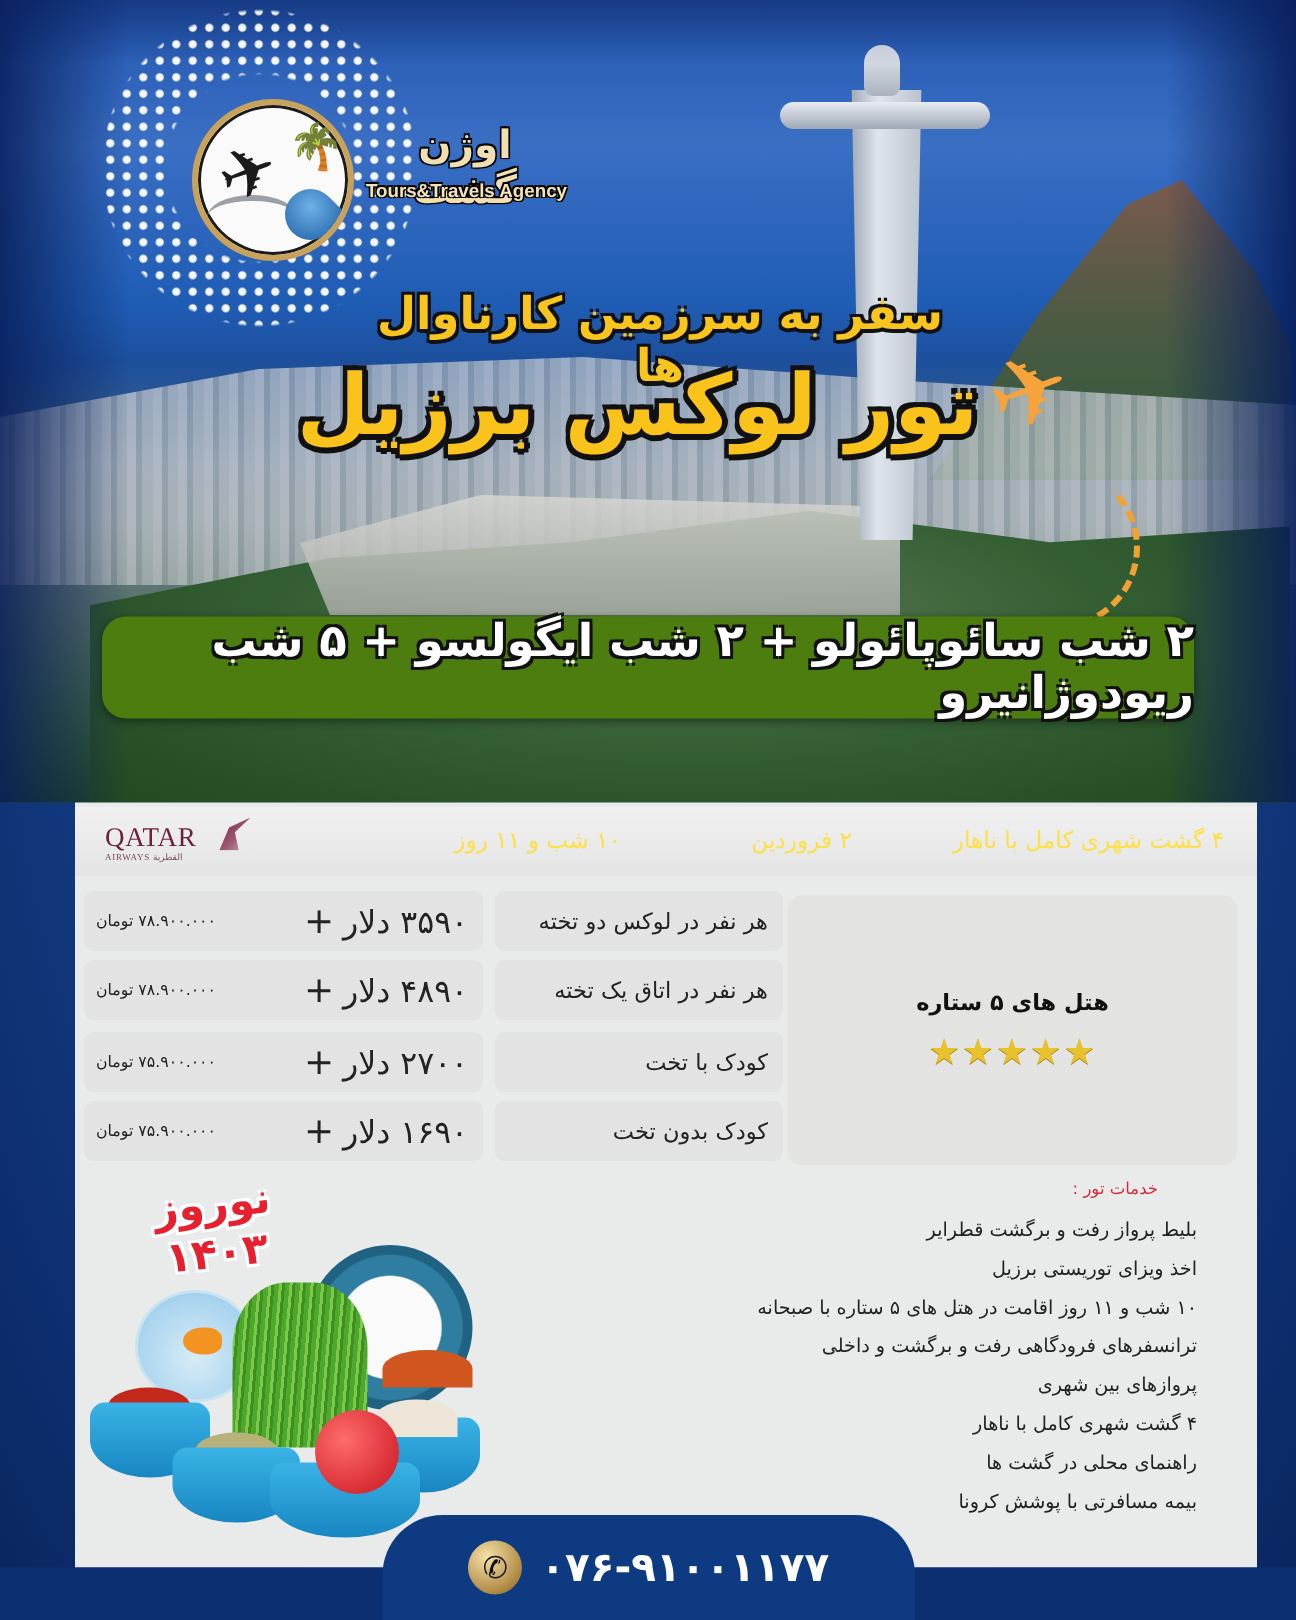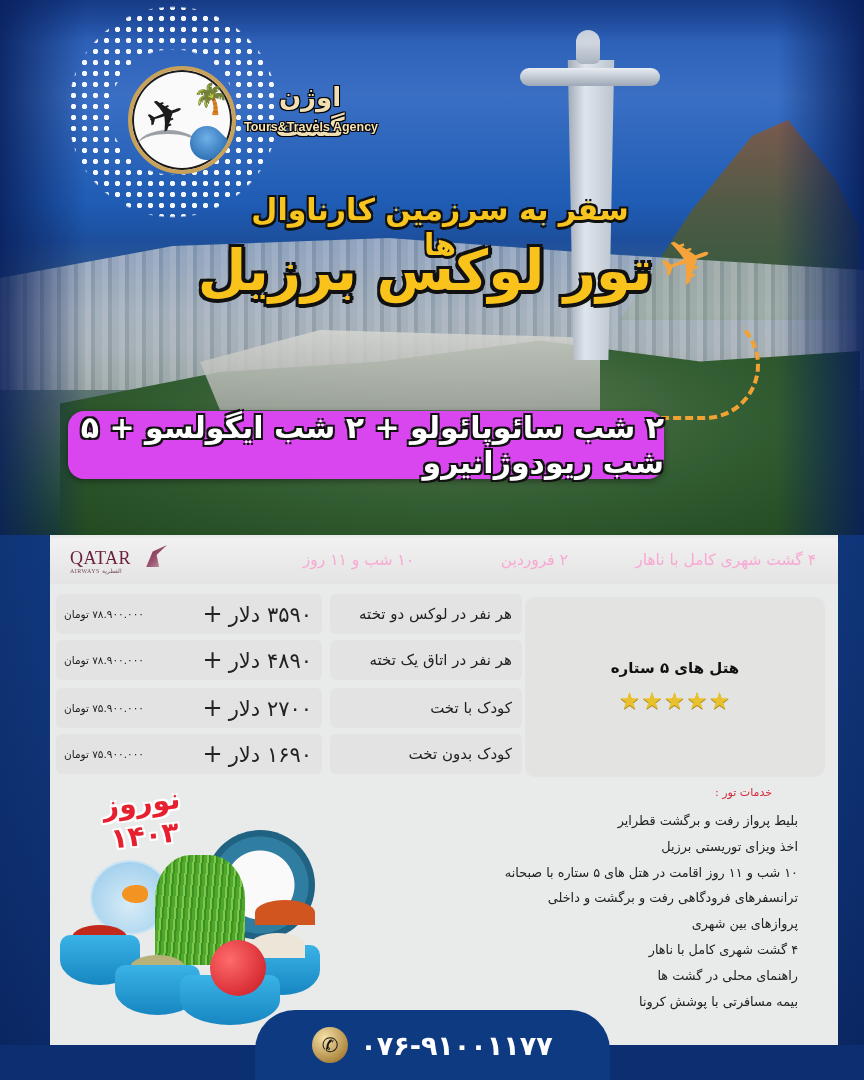--- a/index.html
+++ b/index.html
@@ -124,40 +124,40 @@
     position: absolute; left: 660px; top: 230px; font-size: 64px; color: #f5a33a; line-height: 1;
     transform: rotate(-20deg);
   }
   .flight-path {
     position: absolute; left: 400px; top: 310px; width: 360px; height: 110px;
     border: 4px dashed #f2a232; border-color: transparent #f2a232 #f2a232 transparent;
     border-radius: 0 80px 80px 0;
   }
   
   .route-banner {
-    position: absolute; left: 68px; top: 411px; width: 596px; height: 68px;
-    background: #d946ef; border-radius: 16px;
+    position: absolute; left: 68px; top: 411px; width: 728px; height: 68px;
+    background: #4d7c0f; border-radius: 16px;
     display: flex; align-items: center; justify-content: center;
     box-shadow: 0 2px 6px rgba(0,0,0,0.4);
   }
   .route-banner span {
     font-weight: bold; font-size: 30px; color: #fff;
     text-shadow: 2px 2px 0 #111, -2px -2px 0 #111, 2px -2px 0 #111, -2px 2px 0 #111;
   }
   
   .panel {
     position: absolute; left: 50px; top: 535px; width: 788px; height: 510px;
     background: #e9eaea;
   }
   .info-row {
     position: absolute; left: 50px; top: 538px; width: 788px; height: 46px;
     display: flex; align-items: center;
     background: linear-gradient(180deg, #f1f1f1, #e3e4e3);
   }
-  .info-item { position: absolute; font-size: 15.5px; color: #f9a8d4; white-space: nowrap; }
+  .info-item { position: absolute; font-size: 15.5px; color: #fde047; white-space: nowrap; }
   .qatar {
     position: absolute; left: 70px; top: 548px; direction: ltr;
     font-family: "Liberation Serif", serif; font-size: 18px; color: #6b1f3c; letter-spacing: 0.5px;
   }
   .qatar small { display: block; font-size: 6px; color: #7a5060; letter-spacing: 0.5px; margin-top: -2px; }
   .qatar-oryx {
     position: absolute; left: 141px; top: 545px; width: 26px; height: 22px;
     background: linear-gradient(135deg, #6b1f3c 0%, #9c5572 60%, #c7b6be 100%);
     clip-path: polygon(20% 100%, 45% 30%, 100% 0, 60% 45%, 70% 100%);
   }

